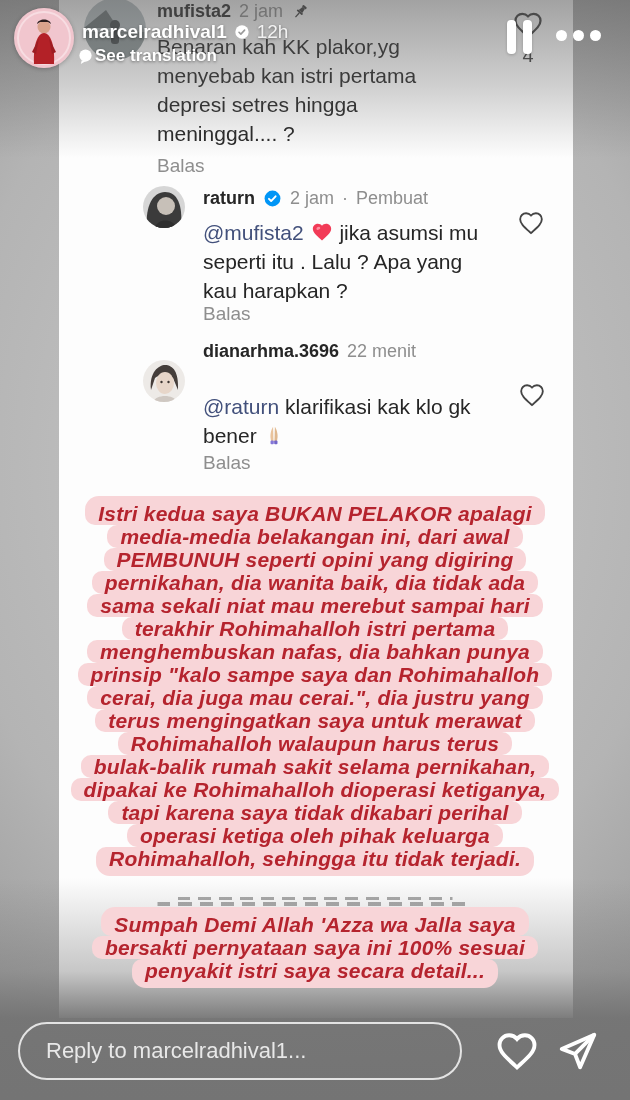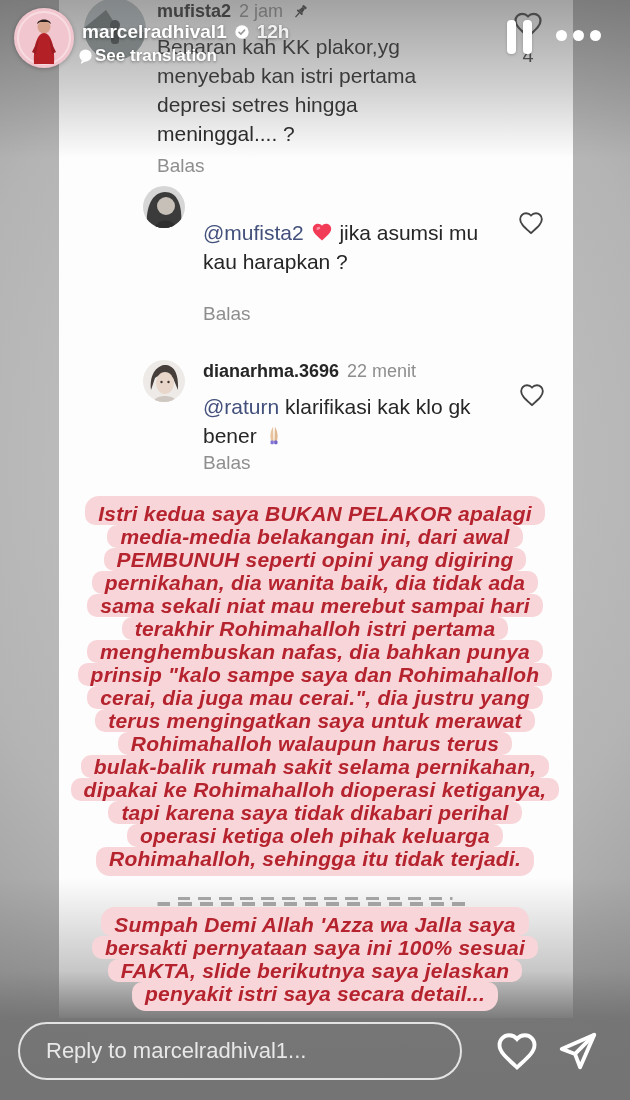--- a/index.html
+++ b/index.html
@@ -38,21 +38,21 @@
   .rb .line:last-child{padding-bottom:6px;border-radius:10px 10px 14px 14px;}
   .clip-strip{position:absolute;left:50%;transform:translateX(-50%);z-index:2;opacity:.75;
     background:repeating-linear-gradient(90deg,#8c8c8c 0 13px, transparent 13px 21px);}
   .strip1{top:897px;width:275px;height:3px;}
   .strip2{top:902px;width:315px;height:4px;}
 
   
   .s-avatar{position:absolute;left:14px;top:8px;width:60px;height:60px;border-radius:50%;overflow:hidden;z-index:10;box-shadow:0 1px 4px rgba(0,0,0,.25);}
   .s-user{position:absolute;left:82px;top:21px;z-index:10;display:flex;align-items:center;gap:7px;
     color:#fff;font-size:19px;font-weight:bold;text-shadow:0 1px 3px rgba(0,0,0,.45);}
-  .s-time{font-weight:bold;color:rgba(255,255,255,.88);}
+  .s-time{font-weight:normal;color:rgba(255,255,255,.88);}
   .s-trans{position:absolute;left:78px;top:46px;z-index:10;display:flex;align-items:center;gap:2px;
     color:#fff;font-size:17px;font-weight:bold;text-shadow:0 1px 3px rgba(0,0,0,.45);}
   .pause{position:absolute;left:507px;top:20px;z-index:10;display:flex;gap:7px;}
   .pause i{display:block;width:9px;height:34px;background:#fff;border-radius:4px;box-shadow:0 1px 3px rgba(0,0,0,.2);}
   .dots{position:absolute;left:556px;top:30px;z-index:10;display:flex;gap:6px;}
   .dots i{display:block;width:11px;height:11px;border-radius:50%;background:#fff;}
 
   .reply-input{position:absolute;left:18px;top:1022px;width:444px;height:58px;z-index:10;
     box-sizing:border-box;background:transparent;border:2px solid rgba(255,255,255,.8);
     border-radius:30px;padding:0 26px;font-size:22px;color:#f2f2f2;outline:none;
@@ -103,49 +103,60 @@
   <div class="c-likecount" style="left:454px;top:44px;">4</div>
 
   <div class="av" style="left:84px;top:186px;width:42px;height:42px;">
     <svg width="42" height="42" viewBox="0 0 42 42">
       <rect width="42" height="42" fill="#d6d6d6"></rect>
       <path d="M4 42 C2 20 10 6 22 6 C34 6 40 18 38 42 Z" fill="#3b3b3b"></path>
       <circle cx="23" cy="20" r="9" fill="#c7c0b8"></circle>
       <path d="M12 42 C14 32 30 32 34 42 Z" fill="#2e2e2e"></path>
     </svg>
   </div>
+  <div class="c-head" style="left:144px;top:188px;">
+    <span class="c-user">raturn</span>
+    <svg class="inline-ico" width="19" height="19" viewBox="0 0 24 24">
+      <circle cx="12" cy="12" r="10" fill="#0095f6"></circle>
+      <path d="M7.5 12.4l2.8 2.8 5.6-6" fill="none" stroke="#fff" stroke-width="2.4" stroke-linecap="round" stroke-linejoin="round"></path>
+    </svg>
+    <span class="c-time">2 jam</span>
+    <span class="c-sep">·</span>
+    <span class="c-role">Pembuat</span>
+  </div>
   <div class="c-body" style="left:144px;top:218px;">
     <div>
       <span class="mention">@mufista2</span>
       <svg class="inline-ico" width="24" height="22" viewBox="0 0 24 24">
         <path d="M12 21.35l-1.45-1.32C5.4 15.36 2 12.28 2 8.5 2 5.42 4.42 3 7.5 3c1.74 0 3.41.81 4.5 2.09C13.09 3.81 14.76 3 16.5 3 19.58 3 22 5.42 22 8.5c0 3.78-3.4 6.86-8.55 11.54L12 21.35z" fill="#f23b57"></path>
         <ellipse cx="8" cy="8" rx="2.2" ry="1.5" fill="#ff8fa0" transform="rotate(-25 8 8)"></ellipse>
       </svg>
       <span>jika asumsi mu</span>
     </div>
+    <div>seperti itu . Lalu ? Apa yang</div>
     <div>kau harapkan ?</div>
   </div>
   <div class="c-reply" style="left:144px;top:303px;">Balas</div>
   <div class="c-like" style="left:459px;top:210px;">
     <svg width="26" height="26" viewBox="0 0 24 24" fill="none" stroke="#444" stroke-width="1.7">
       <path d="M12 21.35l-1.45-1.32C5.4 15.36 2 12.28 2 8.5 2 5.42 4.42 3 7.5 3c1.74 0 3.41.81 4.5 2.09C13.09 3.81 14.76 3 16.5 3 19.58 3 22 5.42 22 8.5c0 3.78-3.4 6.86-8.55 11.54L12 21.35z"></path>
     </svg>
   </div>
 
   <div class="av" style="left:84px;top:360px;width:42px;height:42px;">
     <svg width="42" height="42" viewBox="0 0 42 42">
       <rect width="42" height="42" fill="#edeae7"></rect>
       <path d="M8 30 C6 12 16 5 22 5 C30 5 36 12 35 30 L30 18 C26 14 16 14 12 18 Z" fill="#453e3b"></path>
       <ellipse cx="22" cy="23" rx="9" ry="11" fill="#e7d6c9"></ellipse>
       <circle cx="18.5" cy="22" r="1.2" fill="#3a332f"></circle>
         <circle cx="25.5" cy="22" r="1.2" fill="#3a332f"></circle>
       <path d="M10 42 C13 34 31 34 34 42 Z" fill="#cfc8c2"></path>
     </svg>
   </div>
-  <div class="c-head" style="left:144px;top:361px;">
+  <div class="c-head" style="left:144px;top:341px;">
     <span class="c-user">dianarhma.3696</span>
     <span class="c-time">22 menit</span>
   </div>
   <div class="c-body" style="left:144px;top:392px;">
     <div>
       <span class="mention">@raturn</span>
       <span>klarifikasi kak klo gk</span>
     </div>
     <div>
       <span>bener</span>
@@ -186,21 +197,20 @@
   <span class="line">bulak-balik rumah sakit selama pernikahan,</span>
   <span class="line">dipakai ke Rohimahalloh dioperasi ketiganya,</span>
   <span class="line">tapi karena saya tidak dikabari perihal</span>
   <span class="line">operasi ketiga oleh pihak keluarga</span>
   <span class="line">Rohimahalloh, sehingga itu tidak terjadi.</span>
 </div>
 
 <div class="rb rb2">
   <span class="line">Sumpah Demi Allah 'Azza wa Jalla saya</span>
   <span class="line">bersakti pernyataan saya ini 100% sesuai</span>
-  <span class="line">FAKTA, slide berikutnya saya jelaskan</span>
   <span class="line">penyakit istri saya secara detail...</span>
 </div>
 
 <div class="s-avatar">
   <svg width="60" height="60" viewBox="0 0 60 60">
     <rect width="60" height="60" fill="#f1c6ce"></rect>
     <circle cx="30" cy="30" r="26" fill="none" stroke="#f7dde2" stroke-width="2"></circle>
     <circle cx="30" cy="19" r="6.5" fill="#d8a38c"></circle>
     <path d="M23 16 C24 10 36 10 37 16 L34 14 L26 14 Z" fill="#2c2020"></path>
     <path d="M20 56 C19 36 24 25 30 25 C36 25 41 36 40 56 Z" fill="#b32127"></path>

